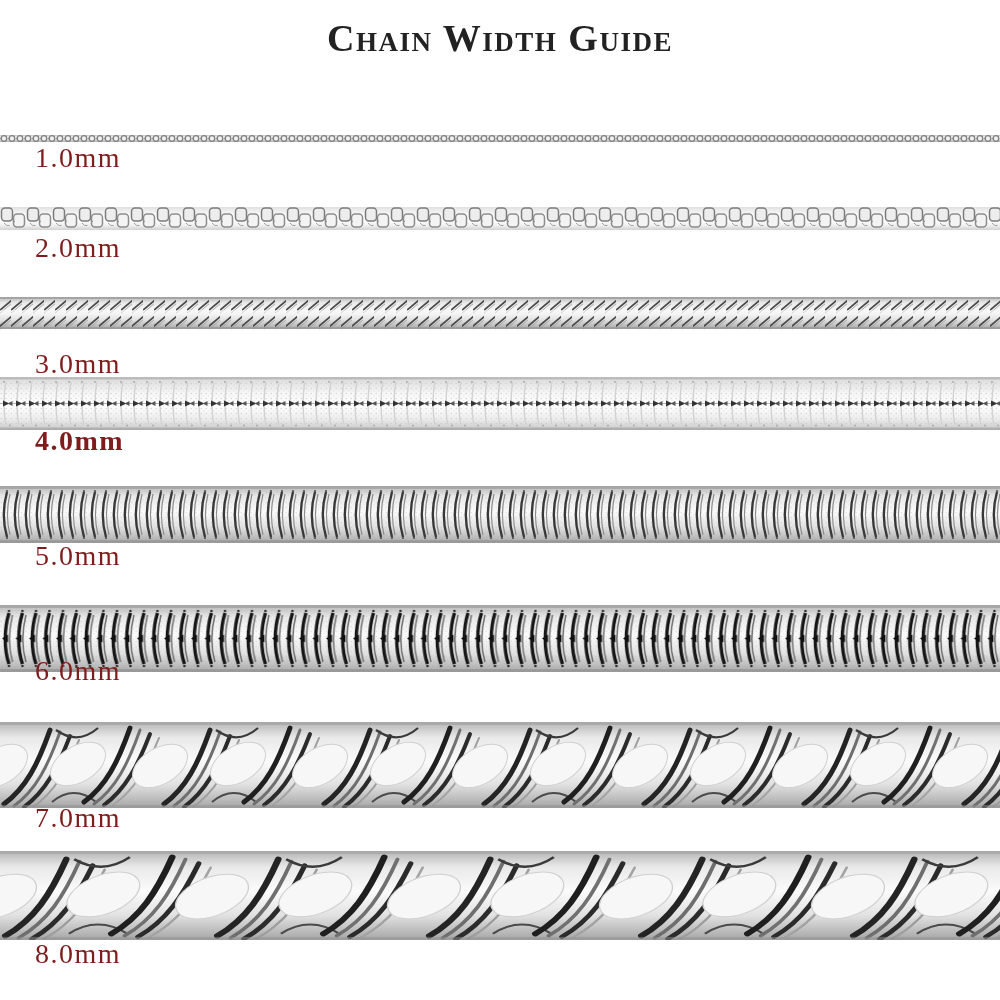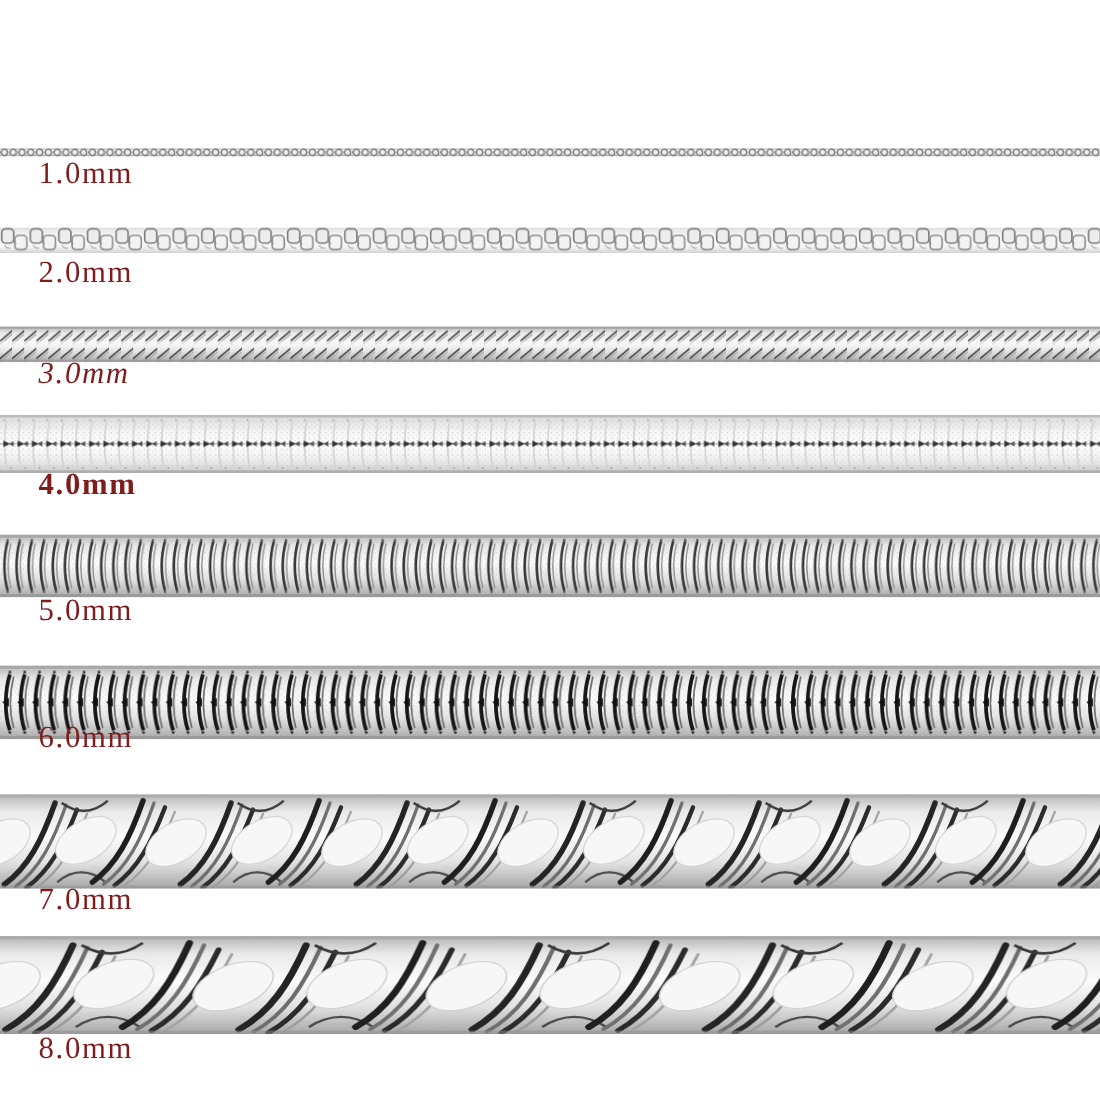--- a/index.html
+++ b/index.html
@@ -33,21 +33,21 @@
   #chain1{top:131px;height:15px;}
   #chain2{top:205px;height:27px;}
   #chain3{top:296px;height:34px;}
   #chain4{top:377px;height:53px;}
   #chain5{top:486px;height:57px;}
   #chain6{top:605px;height:67px;}
   #chain7{top:722px;height:86px;}
   #chain8{top:851px;height:89px;}
   #label1{top:143px;}
   #label2{top:233px;text-align:center;}
-  #label3{top:325px;font-style:italic;}
+  #label3{top:349px;}
   #label4{top:426px;font-weight:bold;}
   #label5{top:541px;}
   #label6{top:656px;}
   #label7{top:803px;text-align:center;}
   #label8{top:939px;}
 </style>
 </head>
 <body>
 
 <div class="stage">
@@ -146,20 +146,21 @@
       <pattern id="p7" width="160" height="86" patternUnits="userSpaceOnUse">
         <use href="#ropeGroup"></use>
       </pattern>
 
       <pattern id="p8" width="212" height="89" patternUnits="userSpaceOnUse">
         <use href="#ropeGroup" transform="scale(1.325,1.035)"></use>
       </pattern>
     </defs>
   </svg>
 
+  <div class="title">Chain Width Guide</div>
 
   <div class="chain" id="chain1">
     <svg width="1000" height="15">
       <rect x="0" y="4" width="1000" height="7" fill="url(#gSilver)"></rect>
       <rect x="0" y="0" width="1000" height="15" fill="url(#p1)"></rect>
     </svg>
   </div>
   <div class="size-label" id="label1">1.0mm</div>
 
   <div class="chain" id="chain2">

